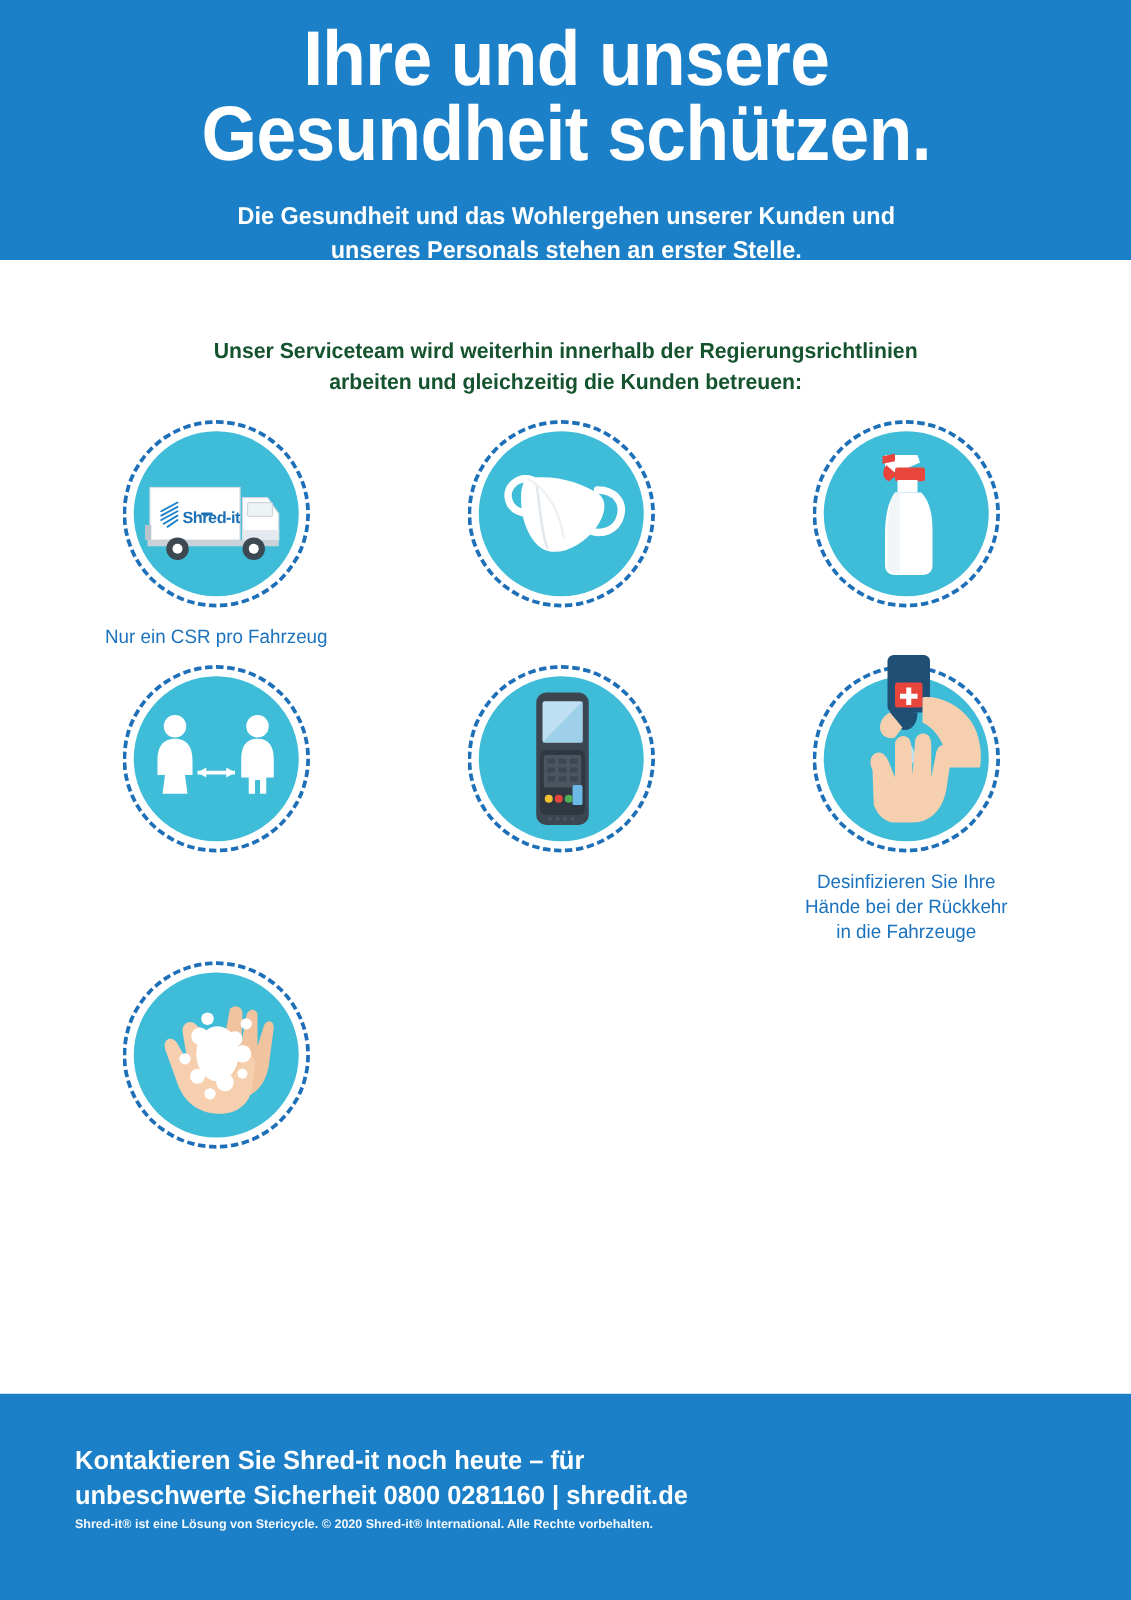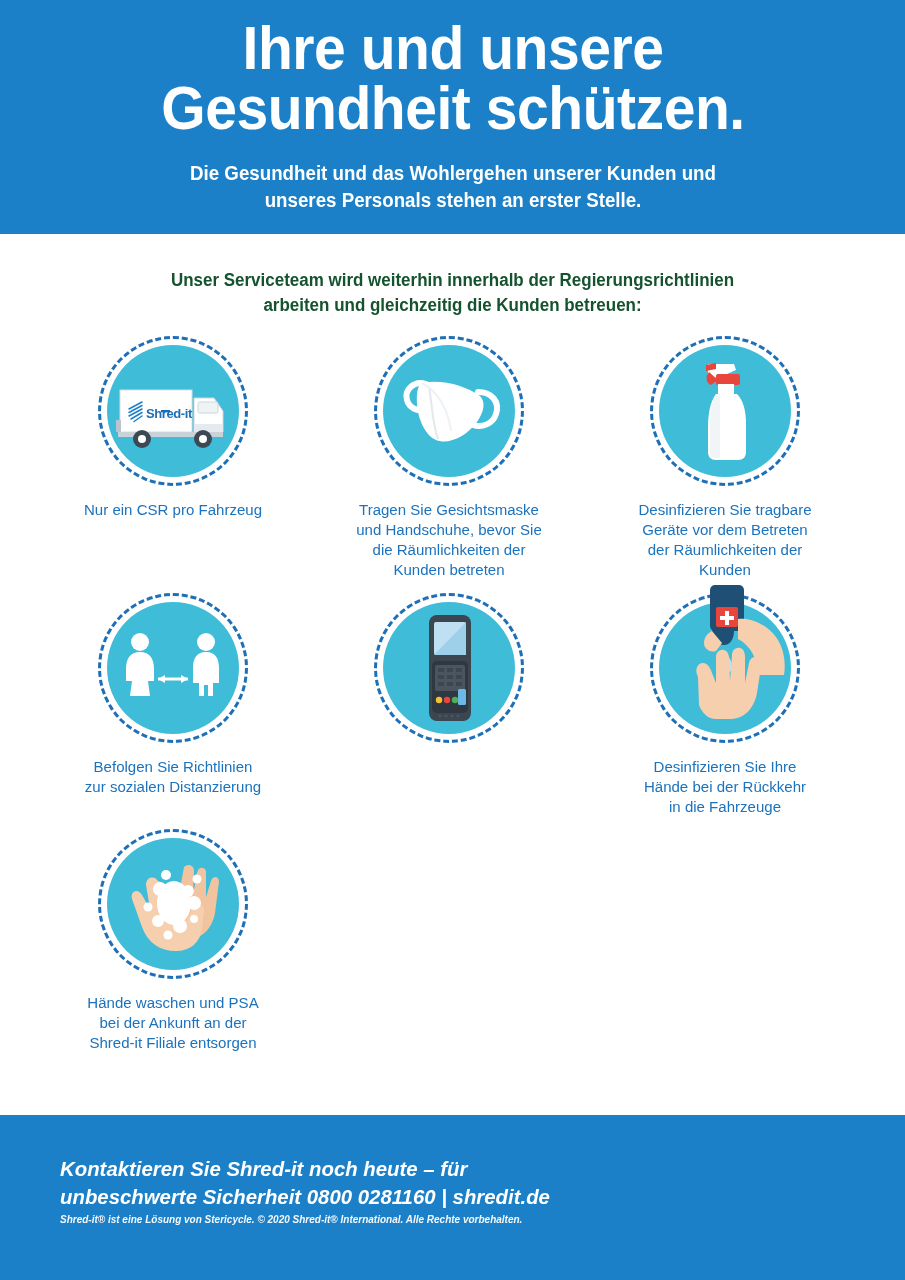--- a/index.html
+++ b/index.html
@@ -6,21 +6,21 @@
   body{
     width:905px;height:1280px;overflow:hidden;
     background:#ffffff;
     font-family:"Liberation Sans", sans-serif;
     -webkit-font-smoothing:antialiased;
   }
   .poster{position:relative;width:905px;height:1280px;background:#fff;}
 
   
   .header{
-    position:absolute;left:0;top:0;width:905px;height:234px;
+    position:absolute;left:0;top:0;width:905px;height:208px;
     background:#1b80c8;
     display:flex;flex-direction:column;align-items:center;justify-content:flex-start;
     padding-top:18px;box-sizing:border-box;
   }
   .title{
     color:#ffffff;font-weight:bold;font-size:62px;line-height:0.97;
     letter-spacing:-0.5px;text-align:center;width:860px;
     transform:scaleX(0.92);transform-origin:center top;
   }
   .title .l2{display:block;}
@@ -71,21 +71,20 @@
   .caption{
     margin-top:14px;color:#1b72bd;font-weight:normal;
     font-size:15.5px;line-height:1.3;text-align:center;width:250px;
   }
   .caption .cl{display:block;transform:scaleX(0.97);}
 
   
   .footer{
     position:absolute;left:0;top:1115px;width:905px;height:165px;
     background:#1b80c8;
-    font-style:italic;
   }
   .foot-text{
     position:absolute;left:60px;top:40px;width:540px;
     color:#fff;font-weight:bold;font-size:21px;line-height:1.32;
   }
   .foot-text .fl{display:block;transform:scaleX(0.97);transform-origin:left;}
   .legal{
     position:absolute;left:60px;top:1214px - 1115px;
     color:#ffffff;font-size:10px;font-weight:bold;opacity:.95;
     white-space:nowrap;
@@ -175,26 +174,20 @@
 
               <path d="M52 48 C40 44 30 54 33 64 C35 72 44 76 52 74" fill="none" stroke="#ffffff" stroke-width="6" stroke-linecap="round"></path>
               <path d="M104 56 C118 56 126 66 122 78 C119 88 108 92 99 89" fill="none" stroke="#ffffff" stroke-width="6" stroke-linecap="round"></path>
 
               <path d="M48 47 C68 43 92 50 106 60 C112 66 110 76 103 86 C92 101 74 109 62 104 C52 100 44 84 43 68 C42.5 58 43 50 48 47 Z" fill="#ffffff"></path>
               <path d="M55 51 C58 66 58 86 64 103" fill="none" stroke="#e2e8ec" stroke-width="2"></path>
               <path d="M48 47 C63 55 74 72 77 95" fill="none" stroke="#eef2f5" stroke-width="2"></path>
             </svg>
           </div>
         </div>
-        <div class="caption">
-          <span class="cl">Tragen Sie Gesichtsmaske</span>
-          <span class="cl">und Handschuhe, bevor Sie</span>
-          <span class="cl">die Räumlichkeiten der</span>
-          <span class="cl">Kunden betreten</span>
-        </div>
       </div>
 
       <div class="cell c3">
         <div class="badge">
           <div class="disc"></div>
           <div class="ring"></div>
           <div class="art">
             <svg viewBox="0 0 150 150">
 
               <path d="M58 28 L84 28 L86 34 L68 42 L58 40 Z" fill="#ffffff"></path>
@@ -202,26 +195,20 @@
               <path d="M59 36 C55 41 56 47 61 49 L68 44 Z" fill="#e8453c"></path>
               <rect x="66" y="38" width="24" height="11" rx="2" fill="#e8453c"></rect>
 
               <rect x="68" y="48" width="16" height="10" fill="#ffffff"></rect>
 
               <path d="M66 58 C60 66 58 78 58 92 L58 116 C58 121 61 124 66 124 L88 124 C93 124 96 121 96 116 L96 88 C96 74 93 64 87 58 Z" fill="#ffffff"></path>
               <path d="M66 58 C61 66 60 78 60 92 L60 116 C60 120 62 122 66 122 L70 122 L70 58 Z" fill="#f1f5f7"></path>
             </svg>
           </div>
         </div>
-        <div class="caption">
-          <span class="cl">Desinfizieren Sie tragbare</span>
-          <span class="cl">Geräte vor dem Betreten</span>
-          <span class="cl">der Räumlichkeiten der</span>
-          <span class="cl">Kunden</span>
-        </div>
       </div>
 
     </div>
 
     <div class="row row2">
 
       <div class="cell c1">
         <div class="badge">
           <div class="disc"></div>
           <div class="ring"></div>
@@ -232,24 +219,20 @@
               <path d="M42 59 C32 59 28 66 28 76 L28 88 L34 88 L32 103 L52 103 L50 88 L56 88 L56 76 C56 66 52 59 42 59 Z" fill="#ffffff"></path>
 
               <circle cx="108" cy="49" r="9" fill="#ffffff"></circle>
               <path d="M108 59 C99 59 95 65 95 75 L95 90 L101 90 L101 103 L106 103 L106 92 L110 92 L110 103 L115 103 L115 90 L121 90 L121 75 C121 65 117 59 108 59 Z" fill="#ffffff"></path>
 
               <line x1="60" y1="86" x2="90" y2="86" stroke="#ffffff" stroke-width="3"></line>
               <path d="M60 86 L67 82 L67 90 Z" fill="#ffffff"></path>
               <path d="M90 86 L83 82 L83 90 Z" fill="#ffffff"></path>
             </svg>
           </div>
-        </div>
-        <div class="caption">
-          <span class="cl">Befolgen Sie Richtlinien</span>
-          <span class="cl">zur sozialen Distanzierung</span>
         </div>
       </div>
 
       <div class="cell c2">
         <div class="badge">
           <div class="disc"></div>
           <div class="ring"></div>
           <div class="art">
             <svg viewBox="0 0 150 150">
               <rect x="55" y="22" width="42" height="106" rx="8" fill="#3c4650"></rect>
@@ -335,25 +318,20 @@
                 <circle cx="82" cy="97" r="7"></circle>
                 <circle cx="68" cy="46" r="5"></circle>
                 <circle cx="99" cy="50" r="4.5"></circle>
                 <circle cx="50" cy="78" r="4.5"></circle>
                 <circle cx="70" cy="106" r="4.5"></circle>
                 <circle cx="96" cy="90" r="4"></circle>
               </g>
             </svg>
           </div>
         </div>
-        <div class="caption">
-          <span class="cl">Hände waschen und PSA</span>
-          <span class="cl">bei der Ankunft an der</span>
-          <span class="cl">Shred-it Filiale entsorgen</span>
-        </div>
       </div>
 
       <div class="cell c2"></div>
       <div class="cell c3"></div>
 
     </div>
 
   </div>
 
   <div class="footer">

